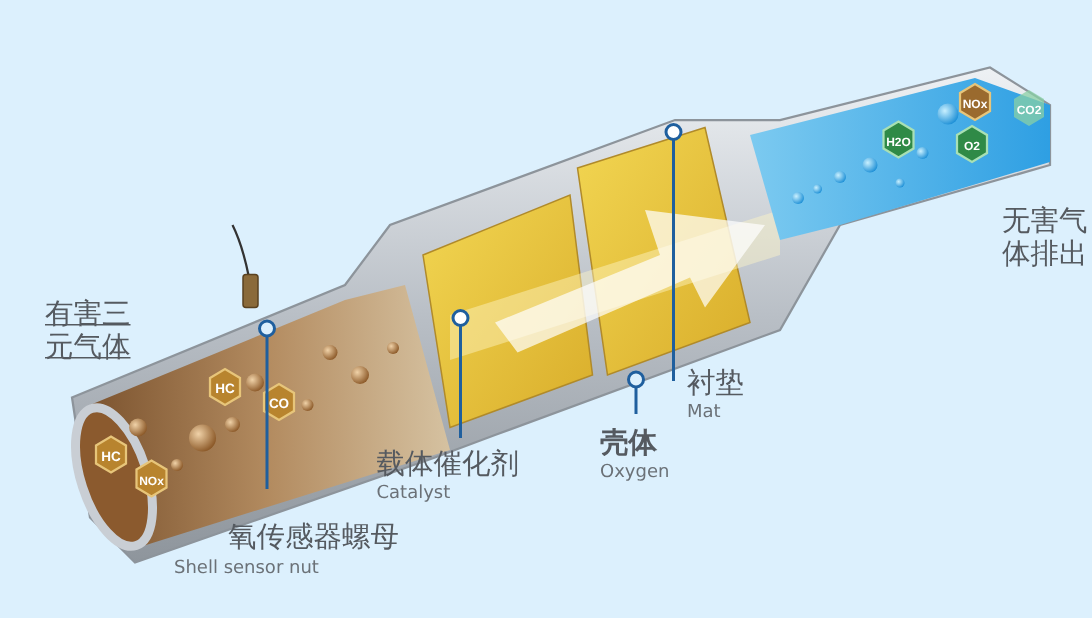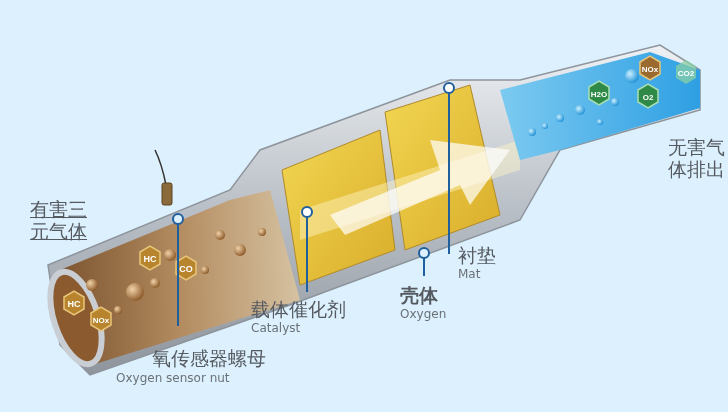--- a/index.html
+++ b/index.html
@@ -148,21 +148,21 @@
     <circle cx="449" cy="88" r="5" fill="#ffffff" stroke="#1f5f9e" stroke-width="2"></circle>
   </g>
 </svg>
 
 <div class="label-zh block" style="left:30px; top:198px;text-decoration:underline;">有害三
 元气体</div>
 <div class="label-zh block" style="left:628px; top:136px;margin-left:40px;">无害气
 体排出</div>
 
 <div class="label-zh" style="left:116px; top:347px;margin-left:36px;">氧传感器螺母</div>
-<div class="label-en" style="left:116px; top:371px;">Oxygen sensor nut</div>
+<div class="label-en" style="left:116px; top:371px;">Shell sensor nut</div>
 
 <div class="label-zh" style="left:251px; top:298px;text-align:right;">载体催化剂</div>
 <div class="label-en" style="left:251px; top:321px;">Catalyst</div>
 
 <div class="label-zh" style="left:400px; top:284px;font-weight:bold;">壳体</div>
 <div class="label-en" style="left:400px; top:307px;">Oxygen</div>
 
 <div class="label-zh" style="left:458px; top:244px;">衬垫</div>
 <div class="label-en" style="left:458px; top:267px;text-align:center;">Mat</div>
 

